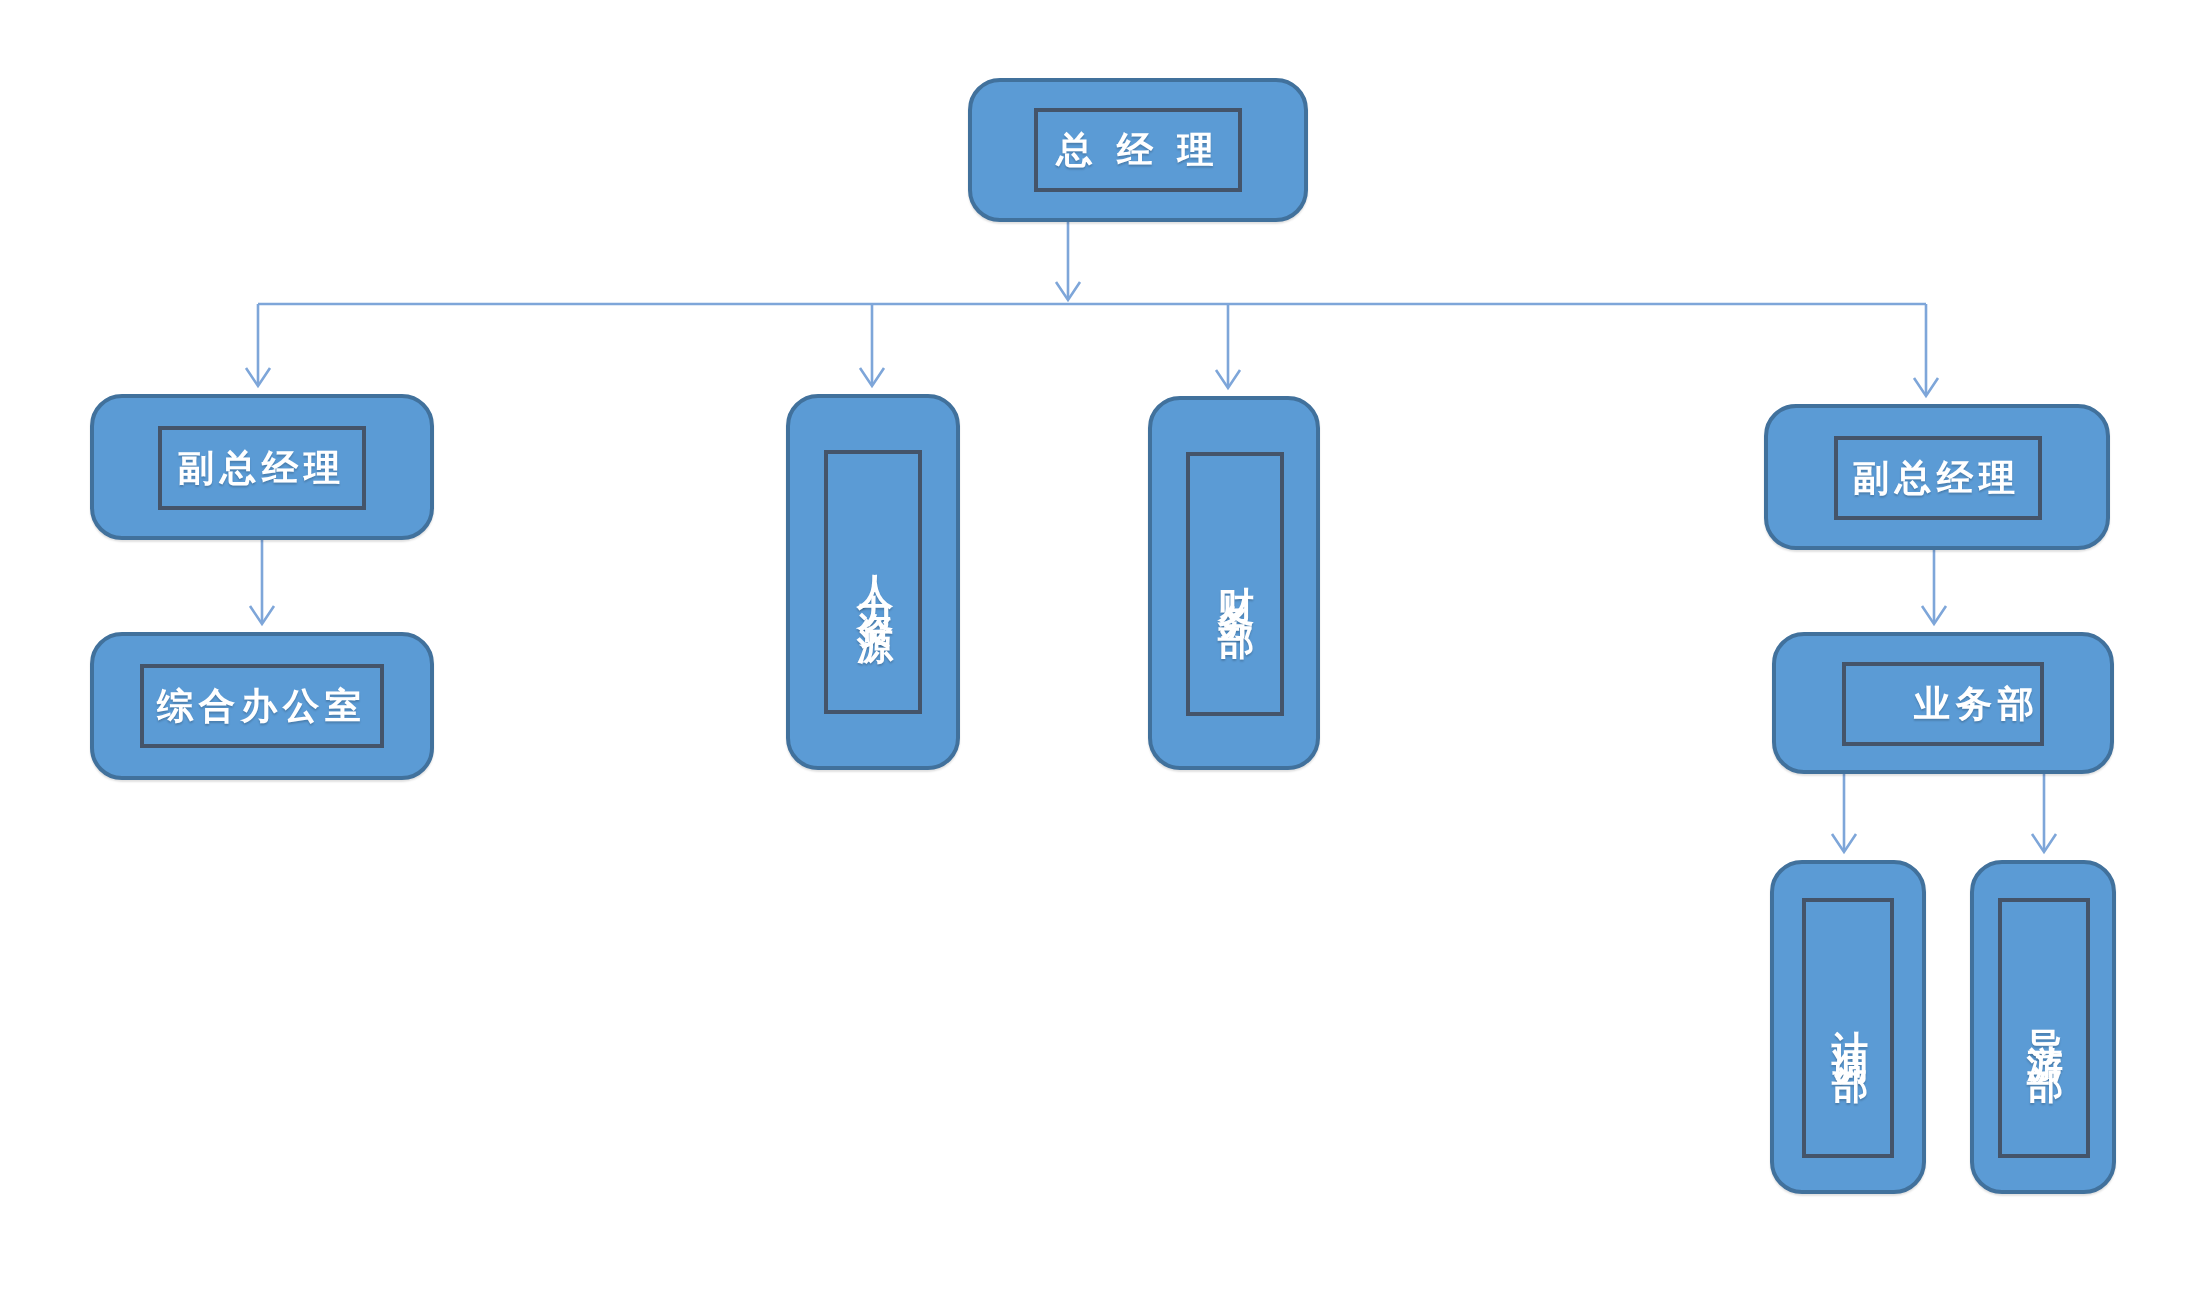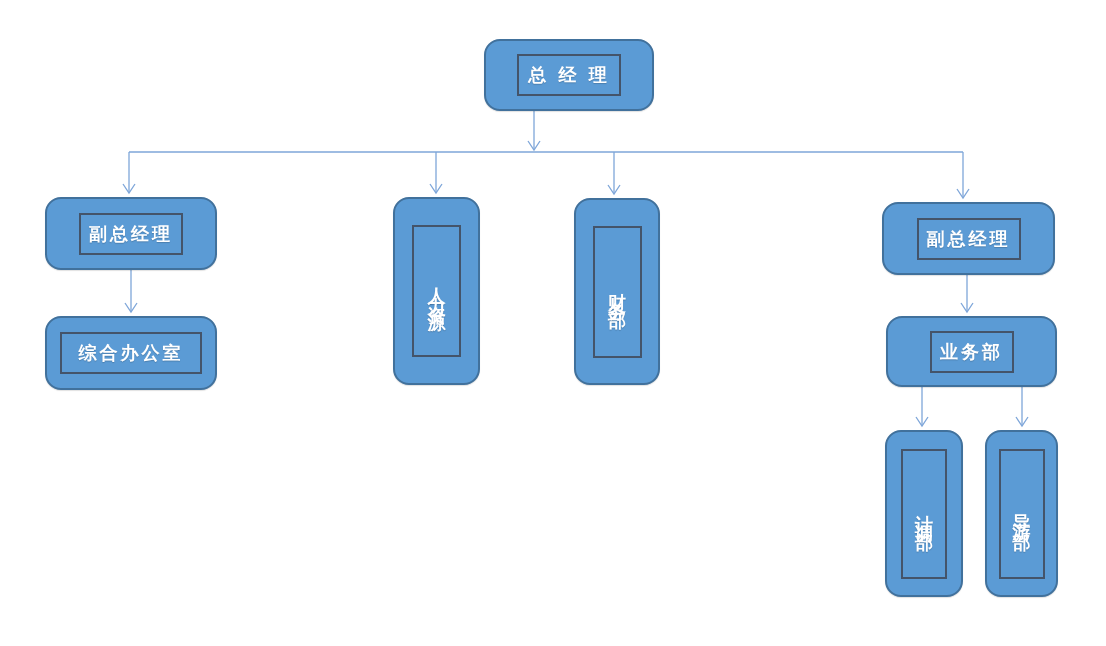--- a/index.html
+++ b/index.html
@@ -111,27 +111,27 @@
     </div>
   </div>
 
   <div class="node" style="left:882px; top:202px; width:173px; height:73px;">
     <div class="inner" style="width:104px; height:42px;">
       <span class="label">副总经理</span>
     </div>
   </div>
 
   <div class="node" style="left:45px; top:316px; width:172px; height:74px;">
-    <div class="inner" style="width:142px; height:42px;">
+    <div class="inner" style="width:122px; height:42px;">
       <span class="label">综合办公室</span>
     </div>
   </div>
 
   <div class="node" style="left:886px; top:316px; width:171px; height:71px;">
-    <div class="inner" style="width:84px; height:42px;">
+    <div class="inner" style="width:101px; height:42px;justify-content:flex-end;">
       <span class="label">业务部</span>
     </div>
   </div>
 
   <div class="node" style="left:885px; top:430px; width:78px; height:167px;">
     <div class="inner" style="width:46px; height:130px;">
       <span class="label v">计调部</span>
     </div>
   </div>
 

